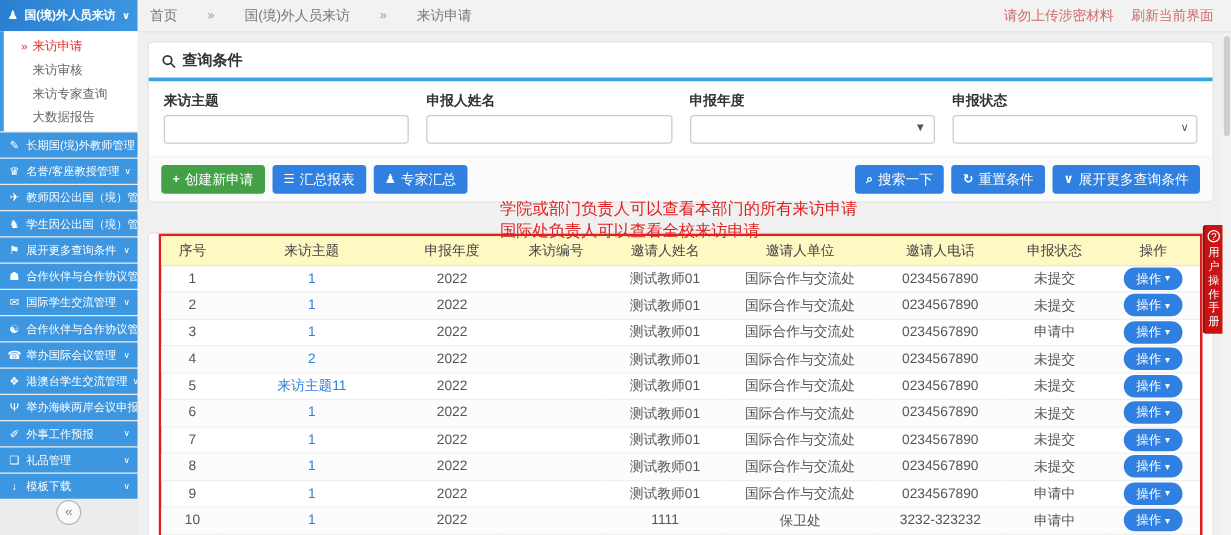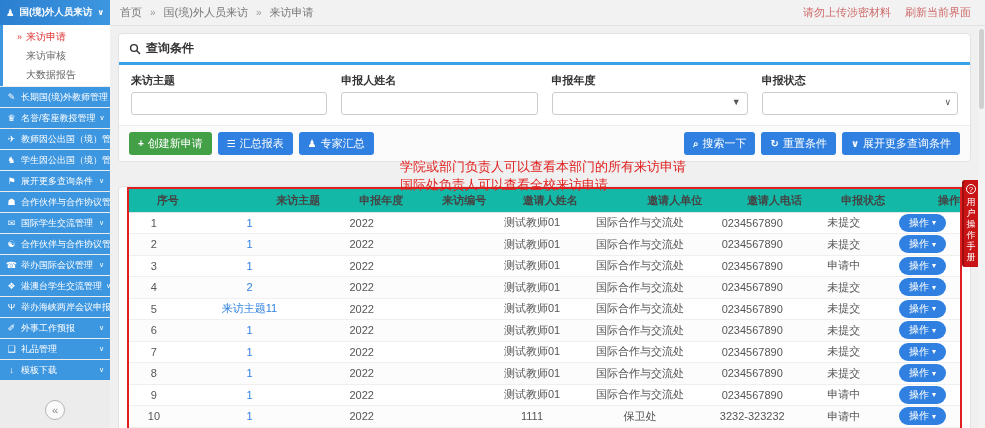--- a/index.html
+++ b/index.html
@@ -17,21 +17,21 @@
   .submenu-item.active .arrow { visibility:visible; }
   .side-list { list-style:none; }
   .side-item { display:flex; align-items:center; gap:4px; height:20px; margin-top:1px; padding:0 6px; background:#3d96e0; color:#fff; font-size:9px; white-space:nowrap; overflow:hidden; cursor:pointer; }
   .side-item .ico { width:11px; font-size:9px; text-align:center; flex:0 0 11px; }
   .side-item .chev { margin-left:auto; font-size:7px; }
   .side-collapse { position:absolute; left:45px; top:400px; width:20px; height:20px; border:1px solid #b5b5b5; border-radius:50%; background:#fafafa; color:#888; font-size:11px; line-height:18px; text-align:center; cursor:pointer; }
 
   
   .main { position:absolute; left:110px; top:0; width:875px; height:428px; }
   .topbar { display:flex; align-items:center; height:26px; background:#f2f2f2; border-bottom:1px solid #e3e3e3; padding:0 14px 0 10px; font-size:11px; color:#777; }
-  .crumb { display:flex; gap:8px; align-items:center; }
+  .crumb { display:flex; gap:24px; align-items:center; }
   .crumb .sep { color:#999; font-size:10px; }
   .top-right { margin-left:auto; display:flex; gap:14px; color:#cf6b6b; font-size:11px; }
   .top-right span { cursor:pointer; }
   .content { padding:7px 14px 0 8px; }
 
   .panel { background:#fff; border:1px solid #e2e2e2; border-radius:4px; margin-bottom:24px; }
   .panel-title { display:flex; align-items:center; gap:5px; padding:6px 10px 5px; font-size:12px; font-weight:bold; color:#333; border-bottom:3px solid #35a5e5; }
   .panel-title svg { display:block; }
 
   .fields { display:flex; gap:14px; padding:8px 12px 10px; }
@@ -48,21 +48,21 @@
   .btn.blue { background:#2f80e0; }
   .btn .bico { font-size:10px; font-weight:bold; }
   .spacer { flex:1; }
 
   
   .annotation { position:absolute; left:290px; top:110px; z-index:9; color:#e02020; font-size:13px; line-height:18px; pointer-events:none;margin-top:48px; }
 
   
   .red-box { margin:0 8px; border:2px solid #e02020; }
   table { width:100%; border-collapse:collapse; font-size:11px; }
-  thead th { background:#14b8a6; color:#444; font-weight:bold; height:23px; border-bottom:1px solid #e3e3e3;text-align:right; }
+  thead th { background:#fef9c3; color:#444; font-weight:normal; height:23px; border-bottom:1px solid #e3e3e3; }
   tbody td { height:21.5px; text-align:center; color:#555; border-bottom:1px solid #efefef; }
   tbody tr:nth-child(even) td { background:#fcfcfc; }
   td a { color:#2f80e0; text-decoration:none; cursor:pointer; }
   .pill { display:inline-flex; align-items:center; gap:3px; background:#2f80e0; color:#fff; font-size:10px; border:none; border-radius:10px; padding:2px 10px; cursor:pointer; font-family:inherit; }
   .pill .dn { font-size:8px; }
 
   
   .ribbon { position:absolute; right:7px; top:180px; width:16px; background:#c81414; border-left:2px solid #9d0f0f; border-radius:3px 0 0 3px; color:#fff; padding:4px 0 5px; z-index:20; cursor:pointer; display:flex; flex-direction:column; align-items:center; gap:1px; }
   .ribbon .qm { width:10px; height:10px; border:1px solid #fff; border-radius:50%; font-size:8px; line-height:9px; text-align:center; margin-bottom:2px; }
   .ribbon .ch { font-size:9px; line-height:10px; }
@@ -81,20 +81,24 @@
       <span class="chev">∨</span>
     </div>
     <div class="submenu">
         <div class="submenu-item active">
           <span class="arrow">»</span>
           <span>来访申请</span>
         </div>
         <div class="submenu-item">
           <span class="arrow">»</span>
           <span>来访审核</span>
+        </div>
+        <div class="submenu-item">
+          <span class="arrow">»</span>
+          <span>来访专家查询</span>
         </div>
         <div class="submenu-item">
           <span class="arrow">»</span>
           <span>大数据报告</span>
         </div>
       </div>
     <ul class="side-list">
         <li class="side-item">
           <span class="ico">✎</span>
           <span>长期国(境)外教师管理</span>

